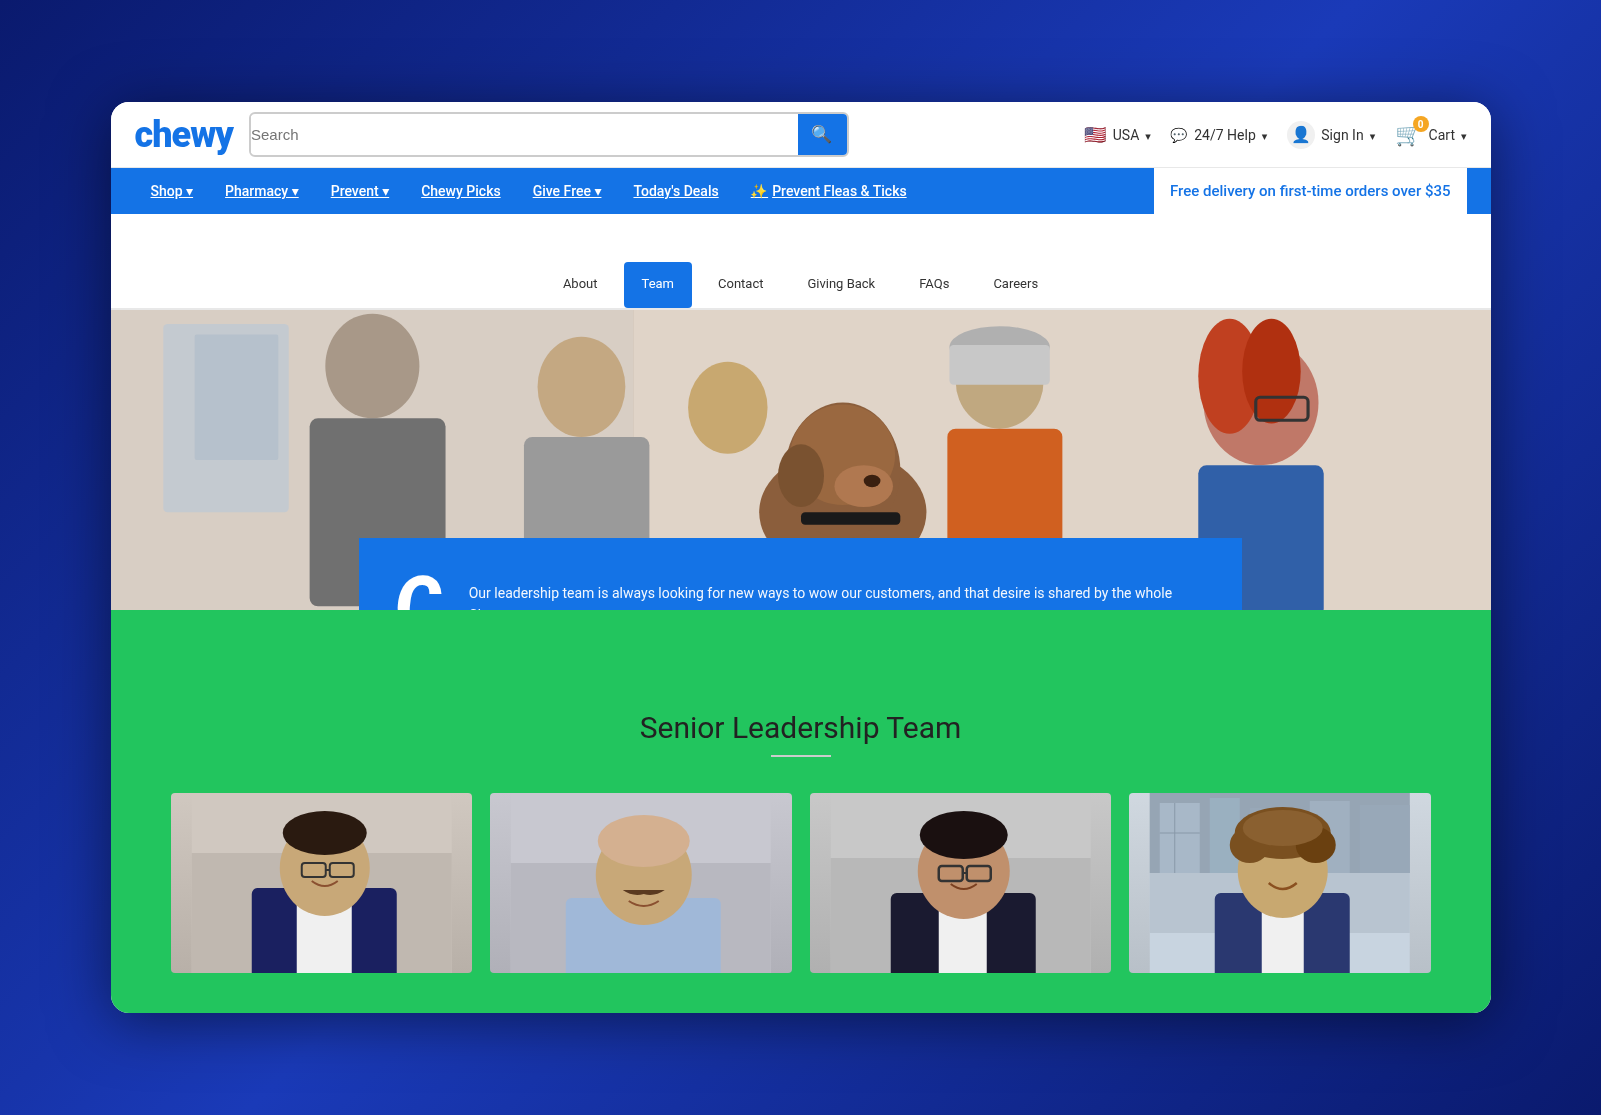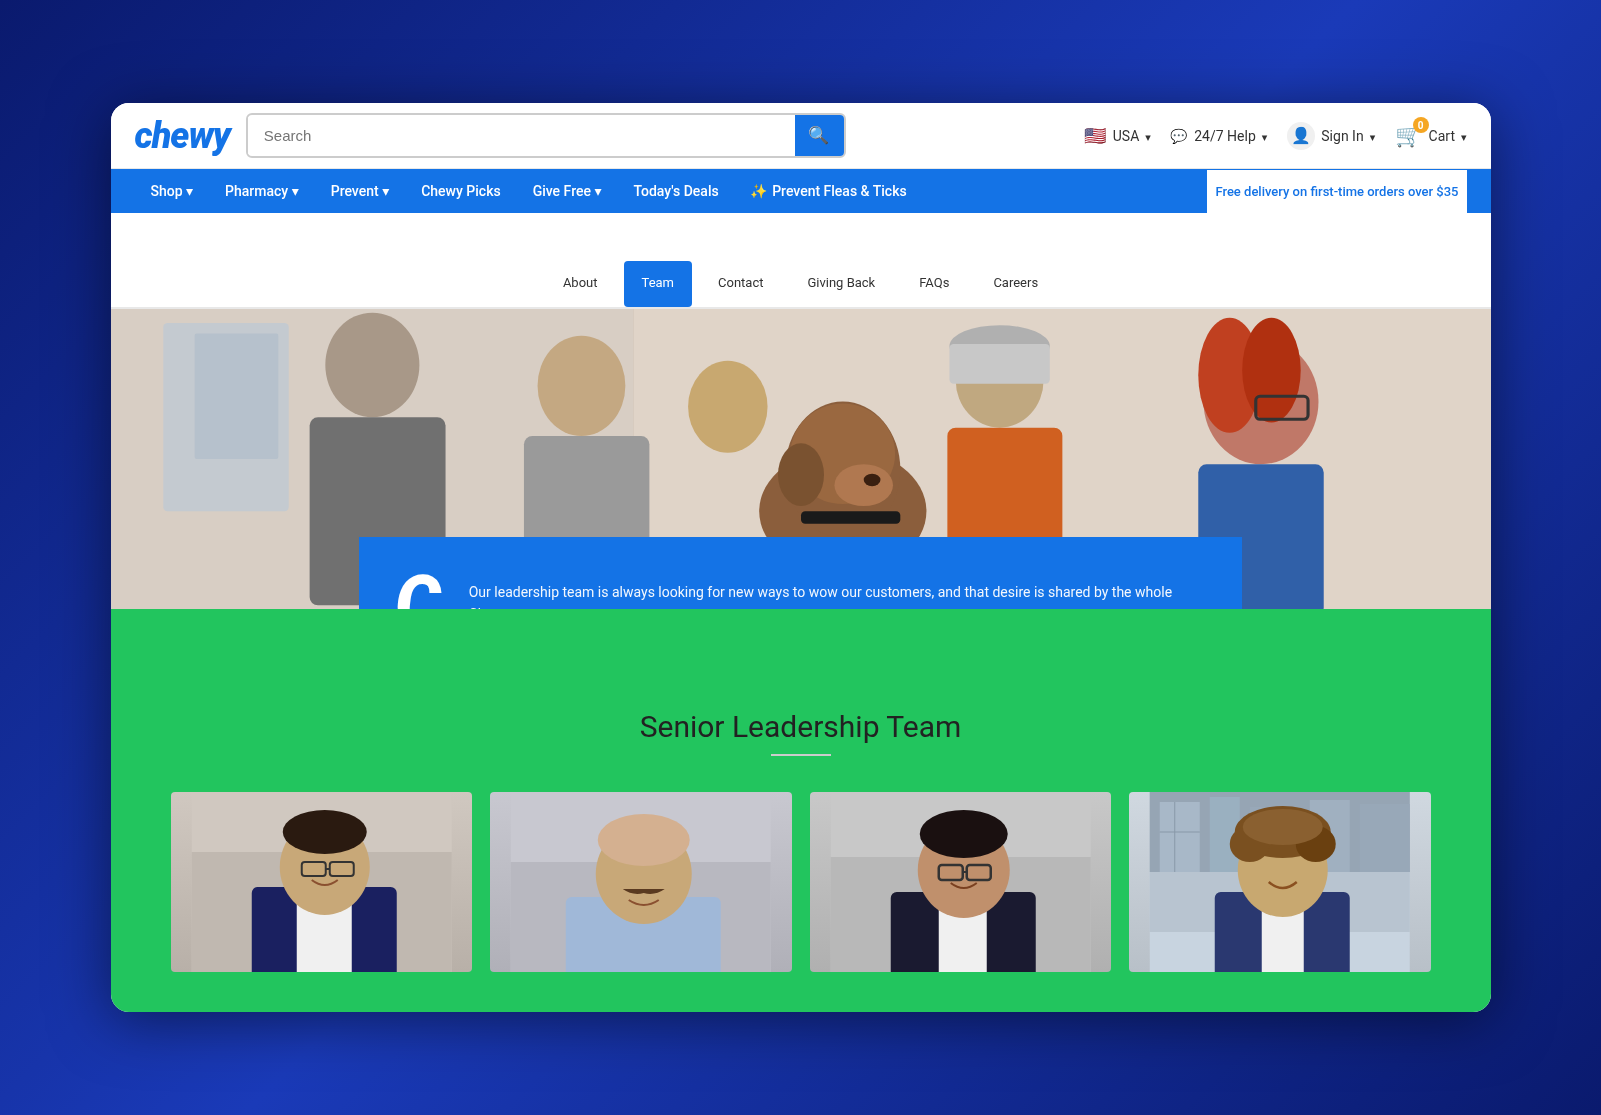--- a/index.html
+++ b/index.html
@@ -25,38 +25,37 @@
       padding: 10px 24px;
       display: flex;
       align-items: center;
       gap: 16px;
       border-bottom: 1px solid #e8e8e8;
     }
     .logo {
       color: #1473e6;
       font-size: 36px;
       font-weight: 900;
-      font-style: italic;
       letter-spacing: -1px;
       flex-shrink: 0;
     }
     .search-bar {
       flex: 1;
       max-width: 600px;
       display: flex;
       align-items: center;
       border: 2px solid #ccc;
       border-radius: 6px;
       overflow: hidden;
     }
     .search-bar input {
       flex: 1;
       border: none;
       outline: none;
-      padding: 10px 16px;
+      padding: 10px 0;
       font-size: 15px;
       color: #333;
     }
     .search-bar button {
       background: #1473e6;
       border: none;
       color: #fff;
       padding: 10px 14px;
       cursor: pointer;
       font-size: 17px;
@@ -121,28 +120,29 @@
     .nav-item {
       color: #fff;
       font-size: 14px;
       font-weight: 500;
       padding: 14px 16px;
       cursor: pointer;
       white-space: nowrap;
       display: flex;
       align-items: center;
       gap: 4px;
+      text-decoration: underline;
     }
     .promo-banner {
       background: #fff;
       color: #1473e6;
-      font-size: 13px;
+      font-size: 15px;
       font-weight: 500;
       margin-left: auto;
-      padding: 14px 8px;
+      padding: 14px 16px;
     }
     
     .sub-nav {
       background: #fff;
       border-bottom: 2px solid #e8e8e8;
       display: flex;
       align-items: center;
       justify-content: center;
       gap: 8px;
       padding: 0 24px;

